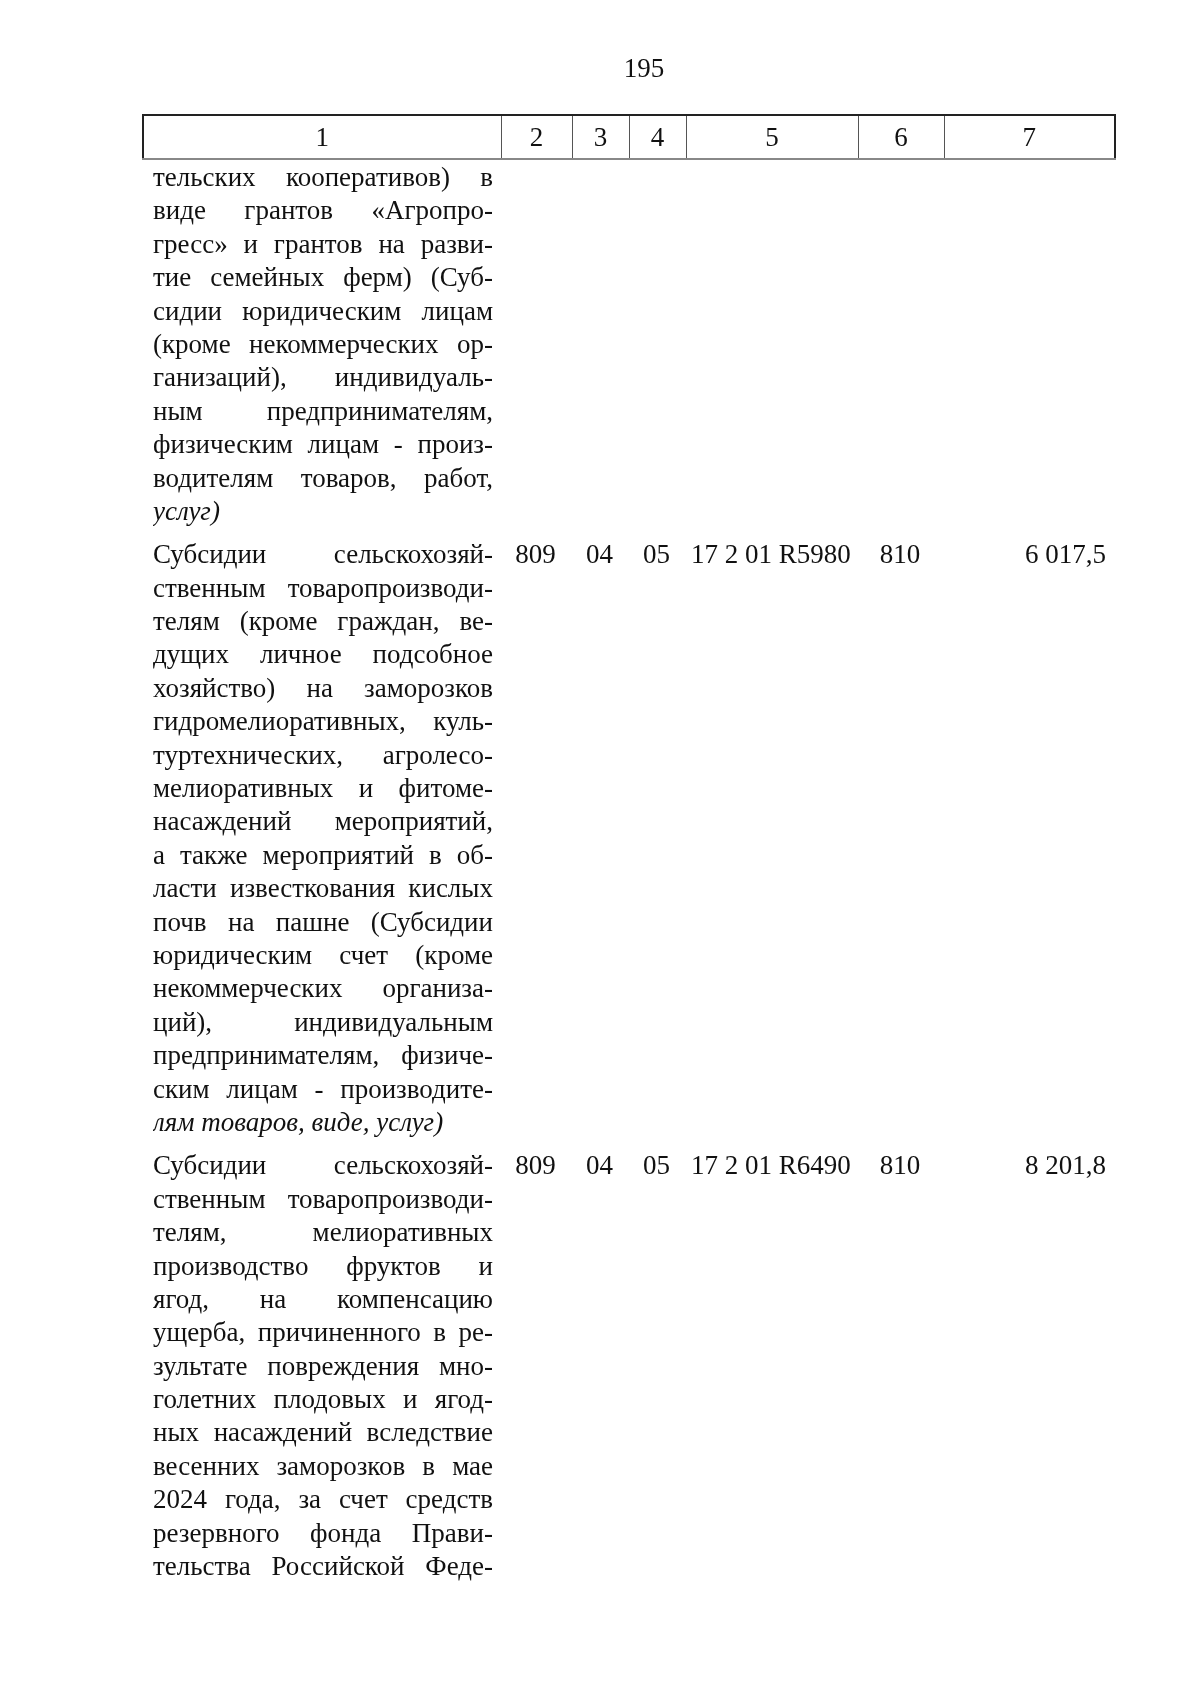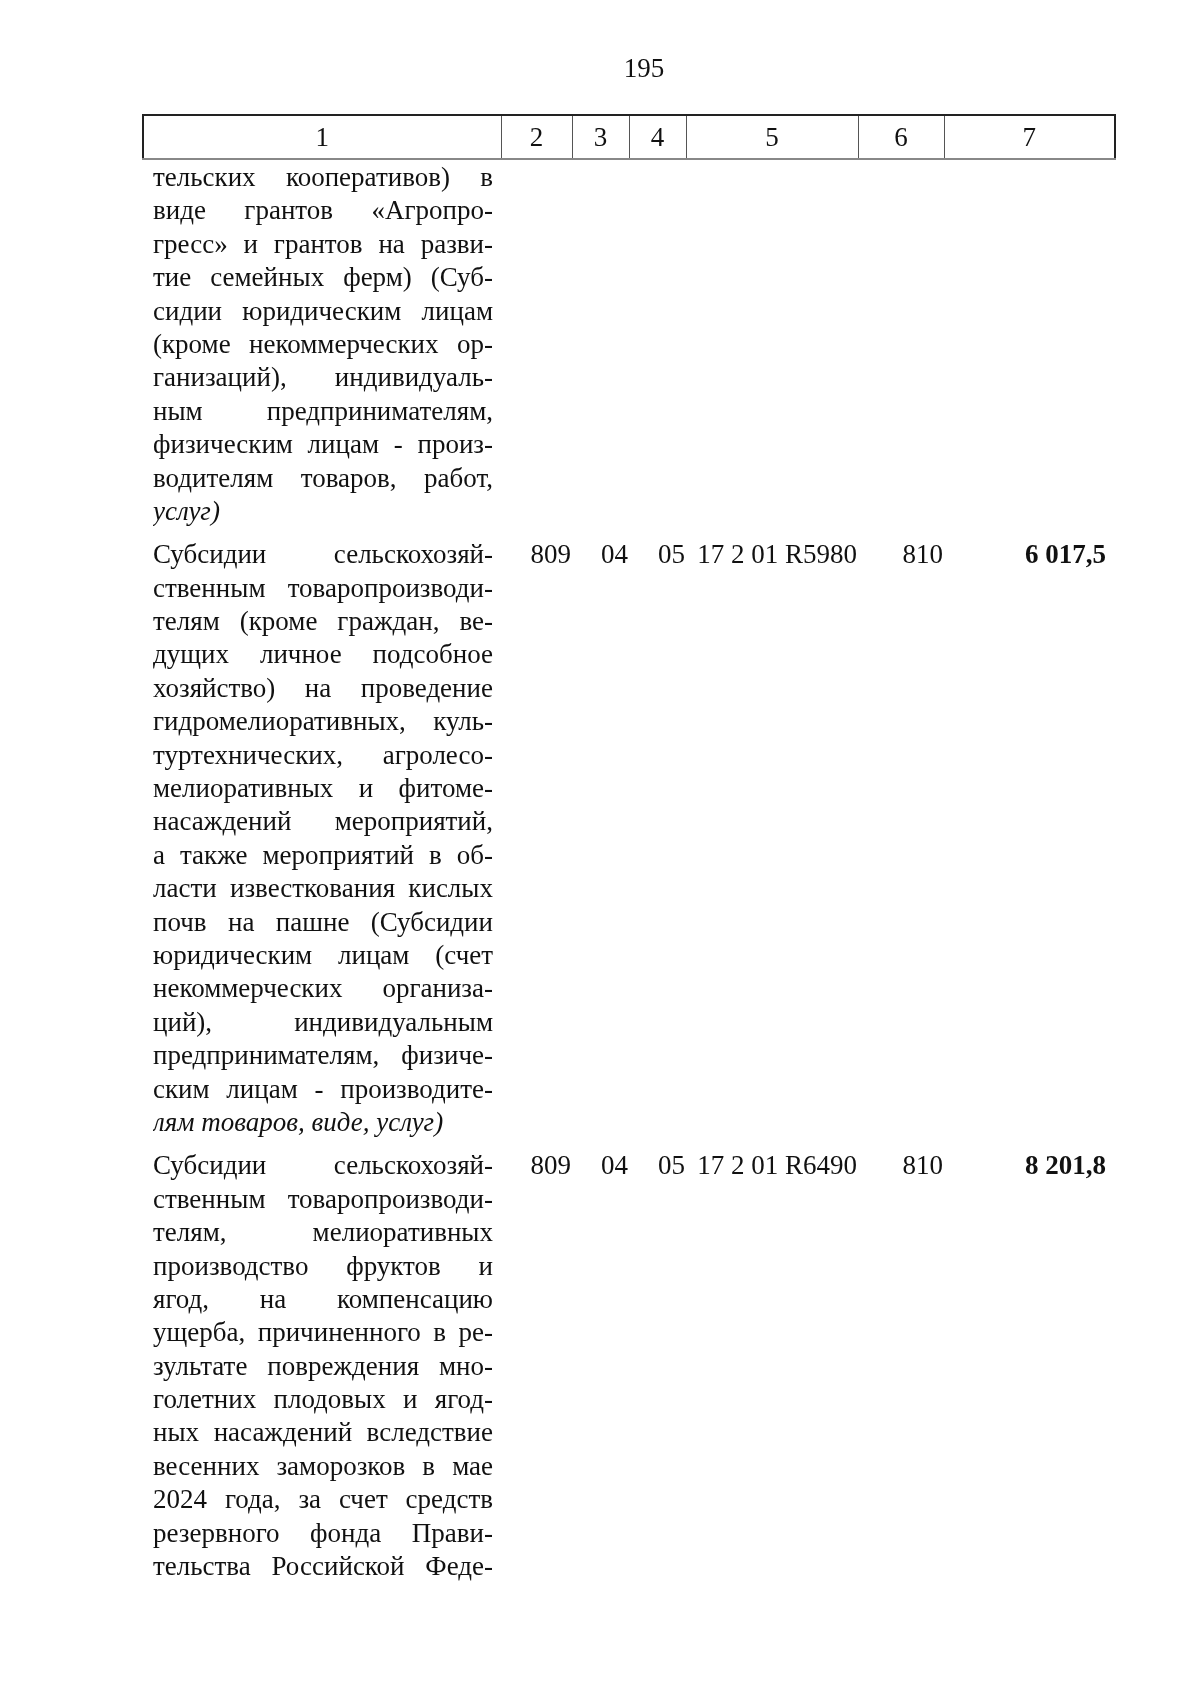--- a/index.html
+++ b/index.html
@@ -51,21 +51,20 @@
       top: 161px;
       width: 972px;
       border-collapse: collapse;
       table-layout: fixed;
     }
     .body-table td {
       padding: 0;
       vertical-align: top;
       font-size: 27px;
       line-height: 33.4px;
-      text-align: right;
     }
     .body-table tr.row td { padding-bottom: 10px; }
     .c1 {
       padding-left: 11px !important;
       padding-right: 7px !important;
       text-align: justify;
       text-align-last: left;
       margin-top: 34px;
     }
     .c1 .ln {
@@ -74,21 +73,21 @@
       text-align-last: justify;
       white-space: nowrap;
       overflow: hidden;
       height: 33.4px;
     }
     .c1 .ln.last {
       text-align-last: left;
       font-style: italic;
     }
     .num { text-align: center; }
-    .sum { text-align: right; padding-right: 8px !important; font-weight: bold; }
+    .sum { text-align: right; padding-right: 8px !important; }
   </style>
 </head>
 <body>
 
 <div class="page-number">195</div>
 
 <table class="header-table">
   <colgroup>
     <col style="width:358px">
     <col style="width:71px">
@@ -144,29 +143,29 @@
     <td class="num"></td>
     <td class="sum"></td>
   </tr>
 
   <tr class="row">
     <td class="c1">
       <span class="ln">Субсидии сельскохозяй-</span>
       <span class="ln">ственным товаропроизводи-</span>
       <span class="ln">телям (кроме граждан, ве-</span>
       <span class="ln">дущих личное подсобное</span>
-      <span class="ln">хозяйство) на проведение</span>
+      <span class="ln">хозяйство) на заморозков</span>
       <span class="ln">гидромелиоративных, куль-</span>
       <span class="ln">туртехнических, агролесо-</span>
       <span class="ln">мелиоративных и фитоме-</span>
       <span class="ln">насаждений мероприятий,</span>
       <span class="ln">а также мероприятий в об-</span>
       <span class="ln">ласти известкования кислых</span>
       <span class="ln">почв на пашне (Субсидии</span>
-      <span class="ln">юридическим лицам (счет</span>
+      <span class="ln">юридическим счет (кроме</span>
       <span class="ln">некоммерческих организа-</span>
       <span class="ln">ций), индивидуальным</span>
       <span class="ln">предпринимателям, физиче-</span>
       <span class="ln">ским лицам - производите-</span>
       <span class="ln last">лям товаров, виде, услуг)</span>
     </td>
     <td class="num">809</td>
     <td class="num">04</td>
     <td class="num">05</td>
     <td class="num">17 2 01 R5980</td>

